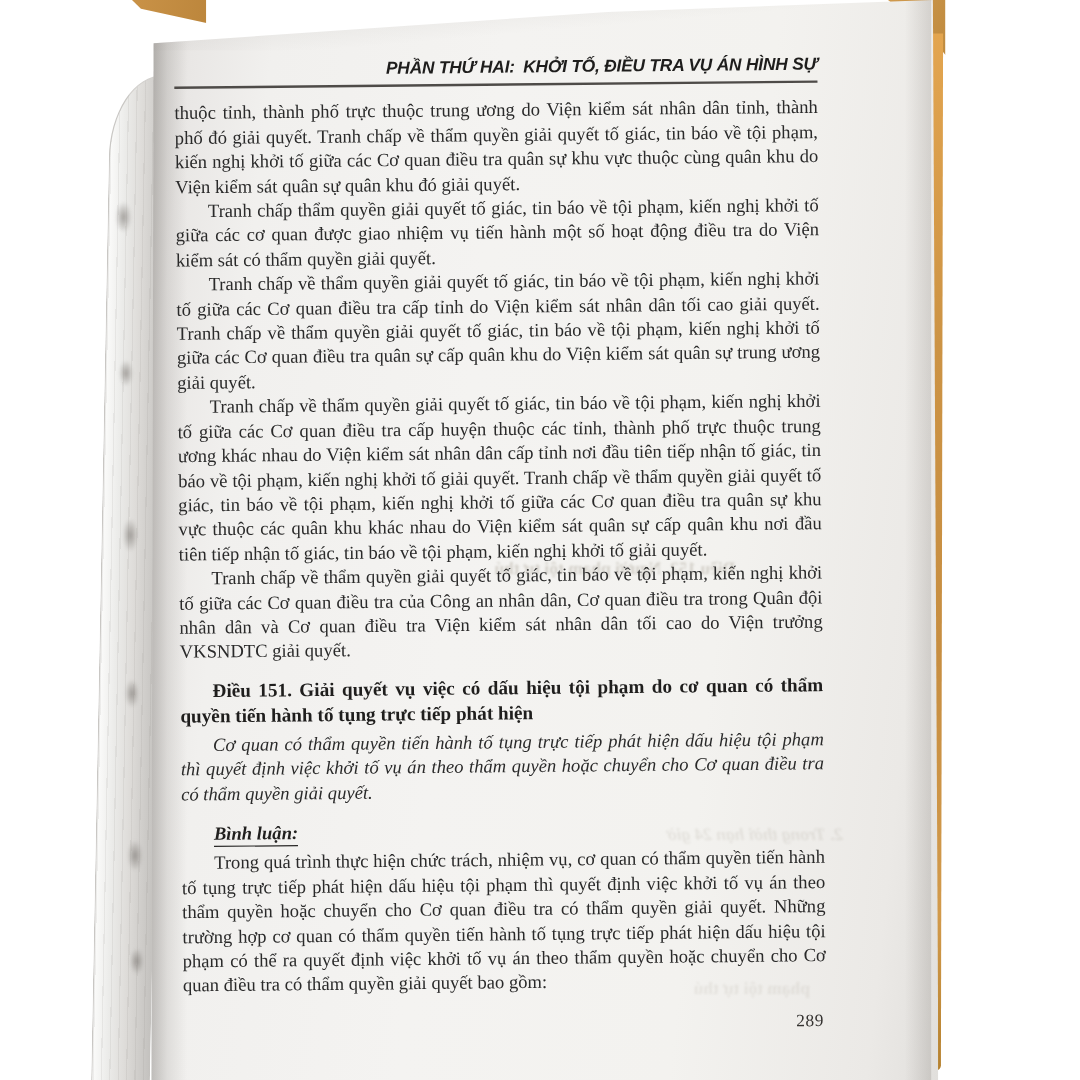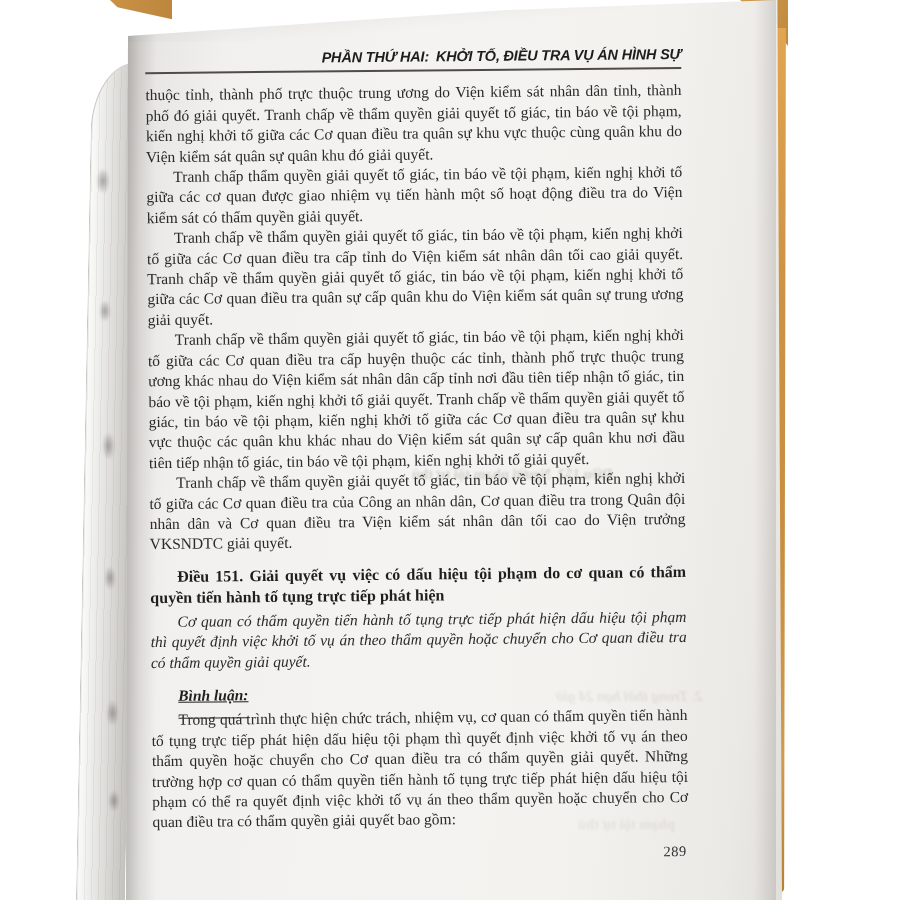--- a/index.html
+++ b/index.html
@@ -60,21 +60,21 @@
     text-align:right;font-family:"Liberation Sans","DejaVu Sans",sans-serif;
     font-style:italic;font-weight:bold;font-size:14.5px;letter-spacing:-0.2px;
     color:#1e1d1c;white-space:nowrap;}
   .running-head .part{margin-right:7px;}
   p.par{margin:0;}
   .indent{text-indent:27px;}
   .article-heading{margin:11px 0 3px;font-weight:bold;font-size:16px;line-height:21.5px;
     text-indent:27px;text-align:justify;color:#1f1e1d;}
   .provision{margin:0;font-style:italic;}
   .comment-label{margin:13px 0 4px;text-indent:27px;font-weight:bold;font-style:italic;color:#201f1e;}
-  .comment-label span{border-bottom:1.6px solid #2a2928;padding-bottom:14px;text-decoration:underline;}
+  .comment-label span{border-bottom:1.6px solid #2a2928;padding-bottom:1px;}
   .pagenum{margin-top:13px;text-align:right;padding-right:2px;font-size:14.5px;
     letter-spacing:0.5px;color:#343230;}
 </style>
 </head>
 <body>
 
 <div class="photo">
 
   <div class="under-pages"></div>
   <div class="smudge" style="left:96px;top:168px;width:14px;height:26px;"></div>

